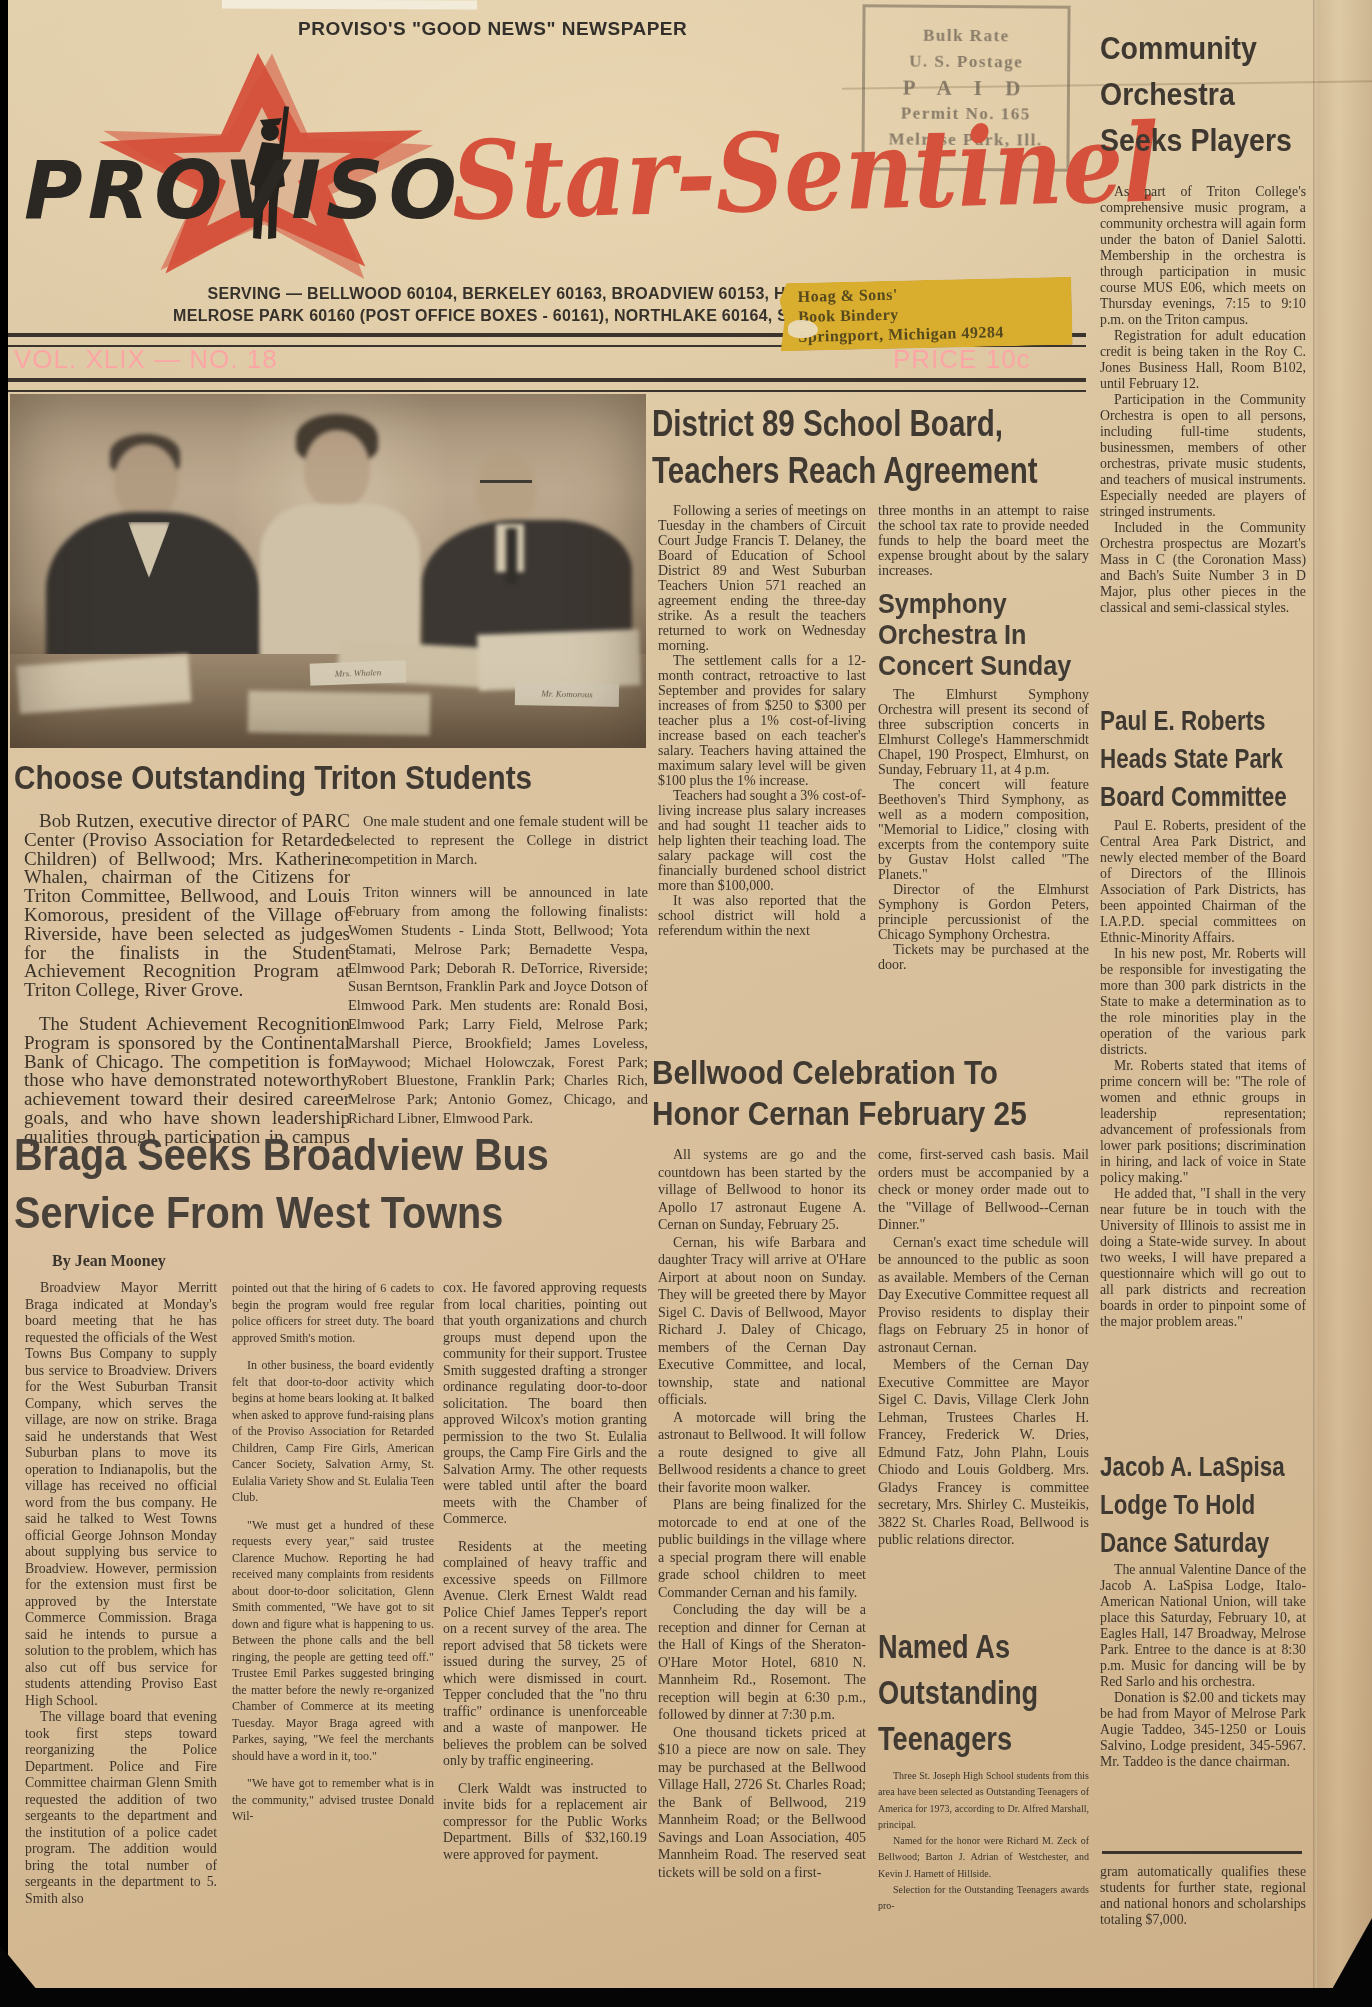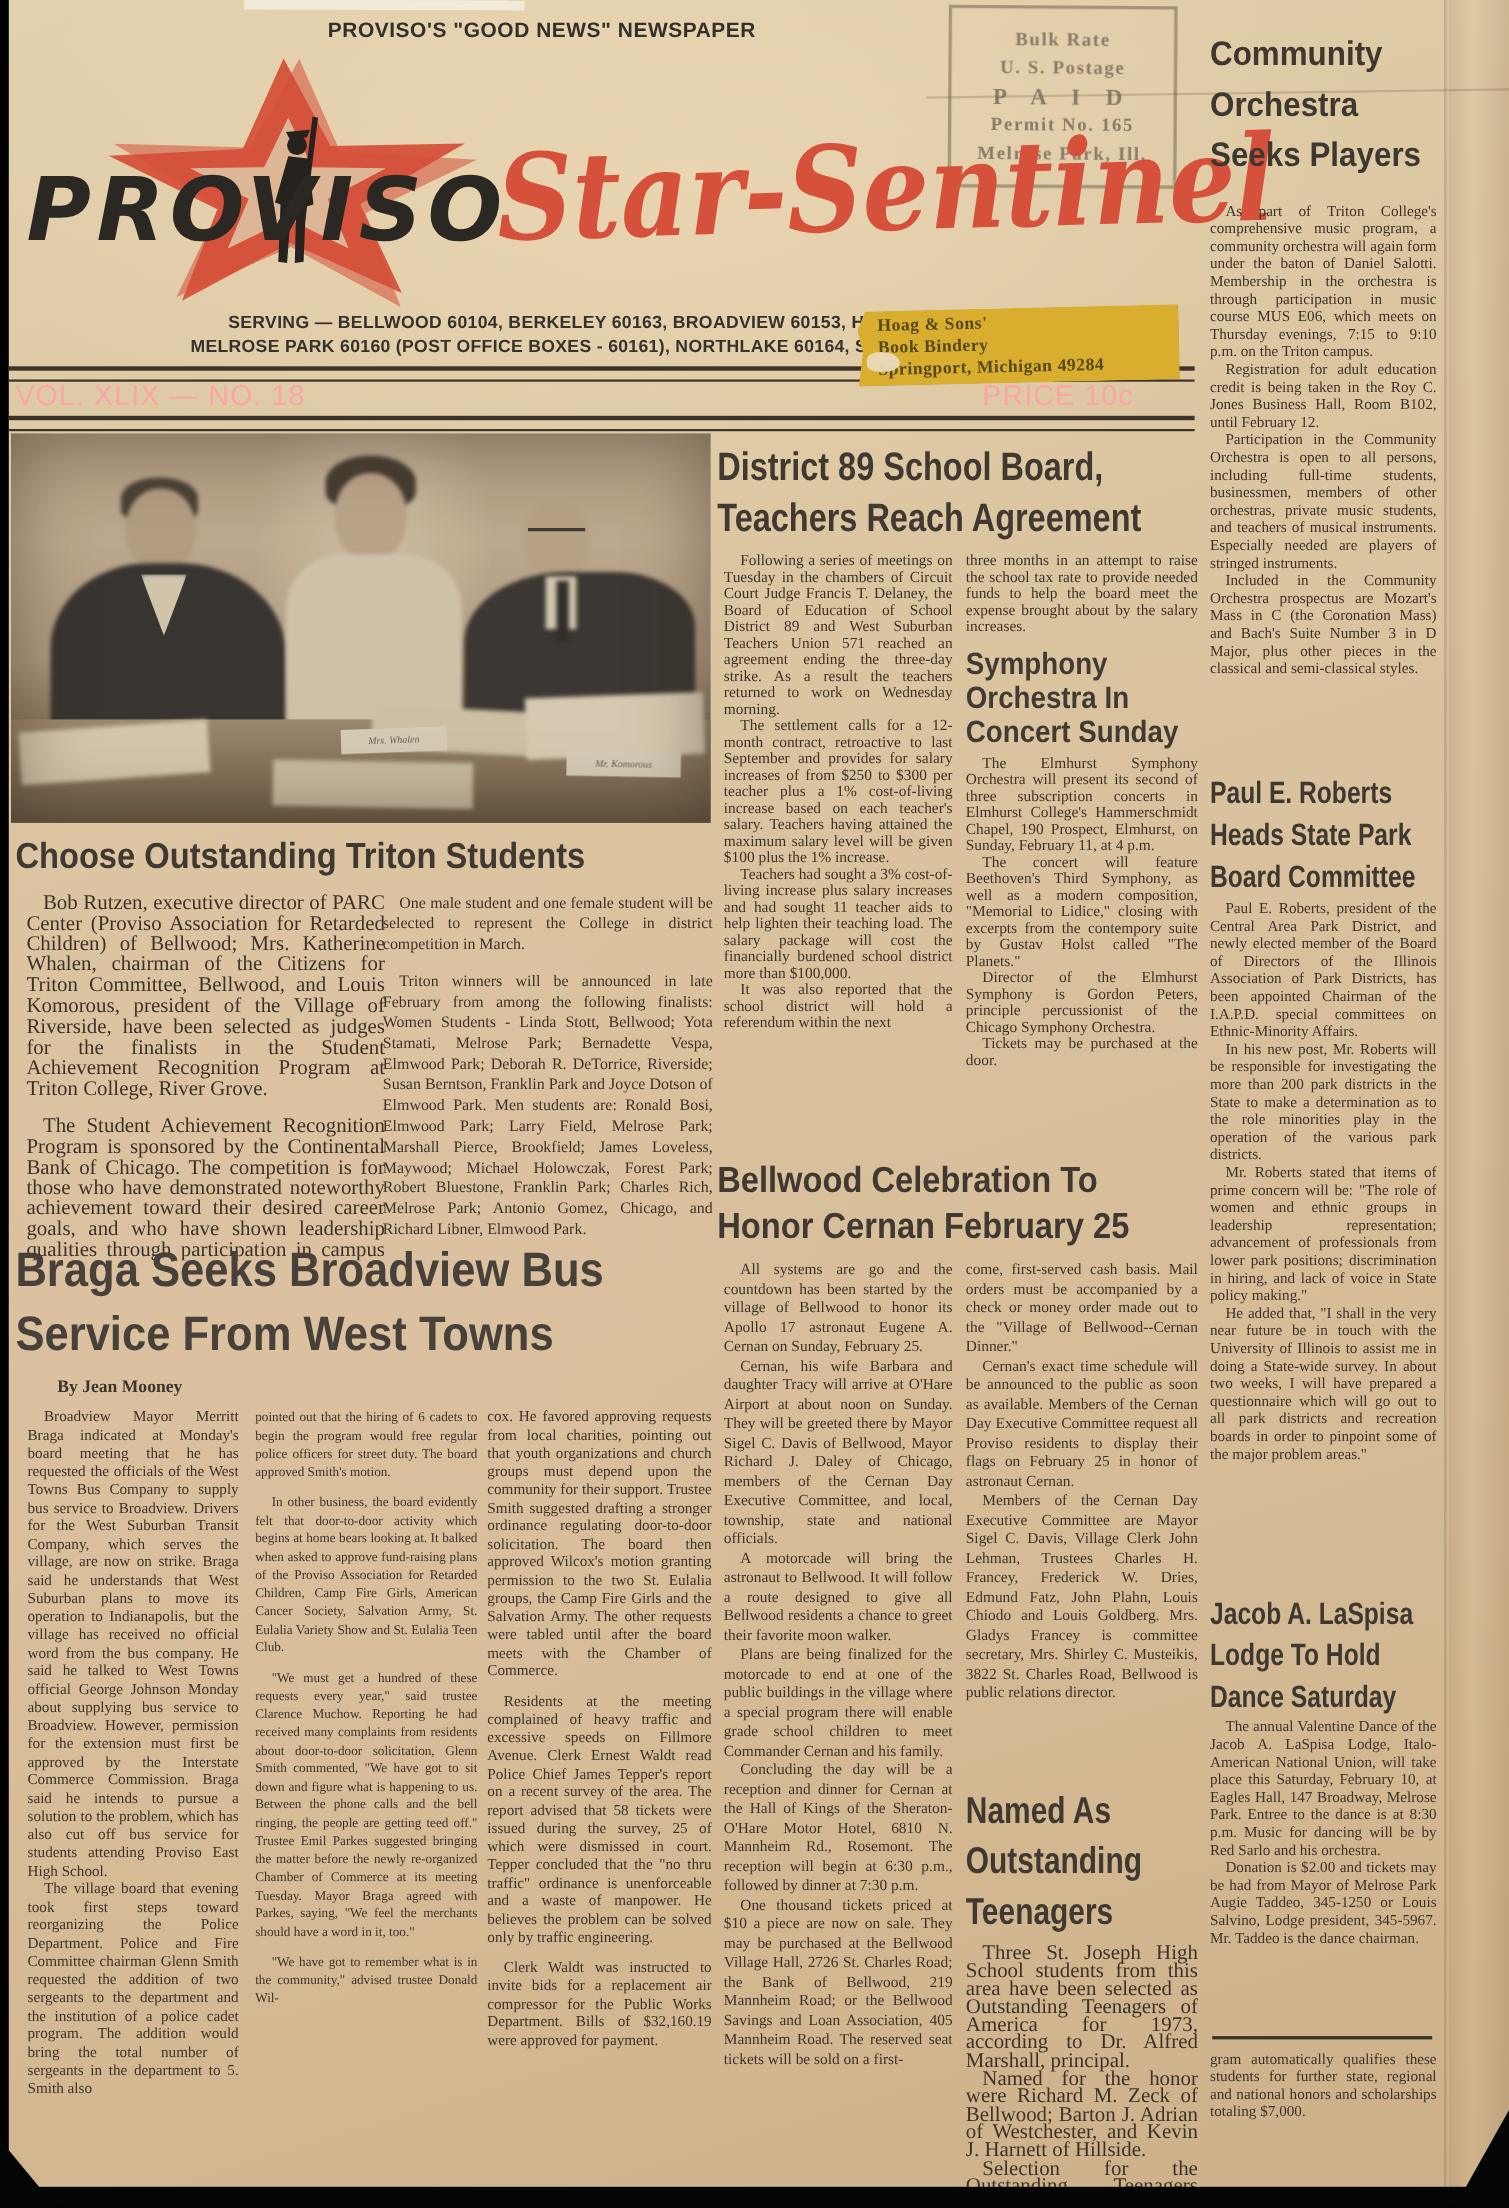--- a/index.html
+++ b/index.html
@@ -77,21 +77,21 @@
   .col-d2{left:878px;top:503px;width:211px;height:520px;font-size:14px;line-height:15px;}
   .col-t1{left:24px;top:812px;width:326px;height:334px;font-size:19px;line-height:18.8px;}
   .col-t2{left:348px;top:812px;width:300px;height:334px;font-size:14.5px;line-height:18.8px;}
   .col-t1 p+p,.col-t2 p+p{margin-top:15px;}
   .col-b1{left:25px;top:1280px;width:192px;height:712px;font-size:13.8px;line-height:16.5px;}
   .col-b2{left:232px;top:1280px;width:202px;height:712px;font-size:12px;line-height:16.5px;}
   .col-b3{left:443px;top:1280px;width:204px;height:712px;font-size:13.8px;line-height:16.5px;}
   .col-b2 p+p,.col-b3 p+p{margin-top:11px;}
   .col-c1{left:658px;top:1146px;width:208px;height:846px;font-size:14px;line-height:17.5px;}
   .col-c2{left:878px;top:1146px;width:211px;height:475px;font-size:14px;line-height:17.5px;}
-  .col-teen{left:878px;top:1768px;width:211px;height:222px;font-size:19px;line-height:16.3px;}
+  .col-teen{left:878px;top:1768px;width:211px;height:222px;font-size:10px;line-height:16.3px;}
   .rc-body{position:absolute;left:1100px;width:206px;text-align:justify;color:#3b332a;
       font-size:13.8px;line-height:16px;overflow:hidden;}
   .rc-body p{margin:0;text-indent:14px;}
   .rc-body p.noindent{text-indent:0;}
   .rc-divider{position:absolute;left:1102px;top:1851px;width:200px;height:3px;background:#3a342c;}
 
   
   .photo{position:absolute;left:10px;top:394px;width:636px;height:354px;overflow:hidden;
       background:linear-gradient(180deg,#b49c7c 0%,#c2aa89 28%,#b29a7a 58%,#937b5d 72%,#7a644c 78%,#6d5742 100%);
       filter:saturate(.85) contrast(.95);}
@@ -299,21 +299,21 @@
       <p>Included in the Community Orchestra prospectus are Mozart's Mass in C (the Coronation Mass) and Bach's Suite Number 3 in D Major, plus other pieces in the classical and semi-classical styles.</p>
     </div>
 
   <div class="rc-h2" style="top:702px;">
       <div>Paul E. Roberts</div>
       <div>Heads State Park</div>
       <div>Board Committee</div>
     </div>
   <div class="rc-body" style="top:818px;height:625px;">
       <p>Paul E. Roberts, president of the Central Area Park District, and newly elected member of the Board of Directors of the Illinois Association of Park Districts, has been appointed Chairman of the I.A.P.D. special committees on Ethnic-Minority Affairs.</p>
-      <p>In his new post, Mr. Roberts will be responsible for investigating the more than 200 park districts in the State to make a determination as to the role minorities play in the operation of the various park districts.</p>
+      <p>In his new post, Mr. Roberts will be responsible for investigating the more than 300 park districts in the State to make a determination as to the role minorities play in the operation of the various park districts.</p>
       <p>Mr. Roberts stated that items of prime concern will be: "The role of women and ethnic groups in leadership representation; advancement of professionals from lower park positions; discrimination in hiring, and lack of voice in State policy making."</p>
       <p>He added that, "I shall in the very near future be in touch with the University of Illinois to assist me in doing a State-wide survey. In about two weeks, I will have prepared a questionnaire which will go out to all park districts and recreation boards in order to pinpoint some of the major problem areas."</p>
     </div>
 
   <div class="rc-h2" style="top:1448px;">
       <div>Jacob A. LaSpisa</div>
       <div>Lodge To Hold</div>
       <div>Dance Saturday</div>
     </div>
   <div class="rc-body" style="top:1562px;height:282px;">

